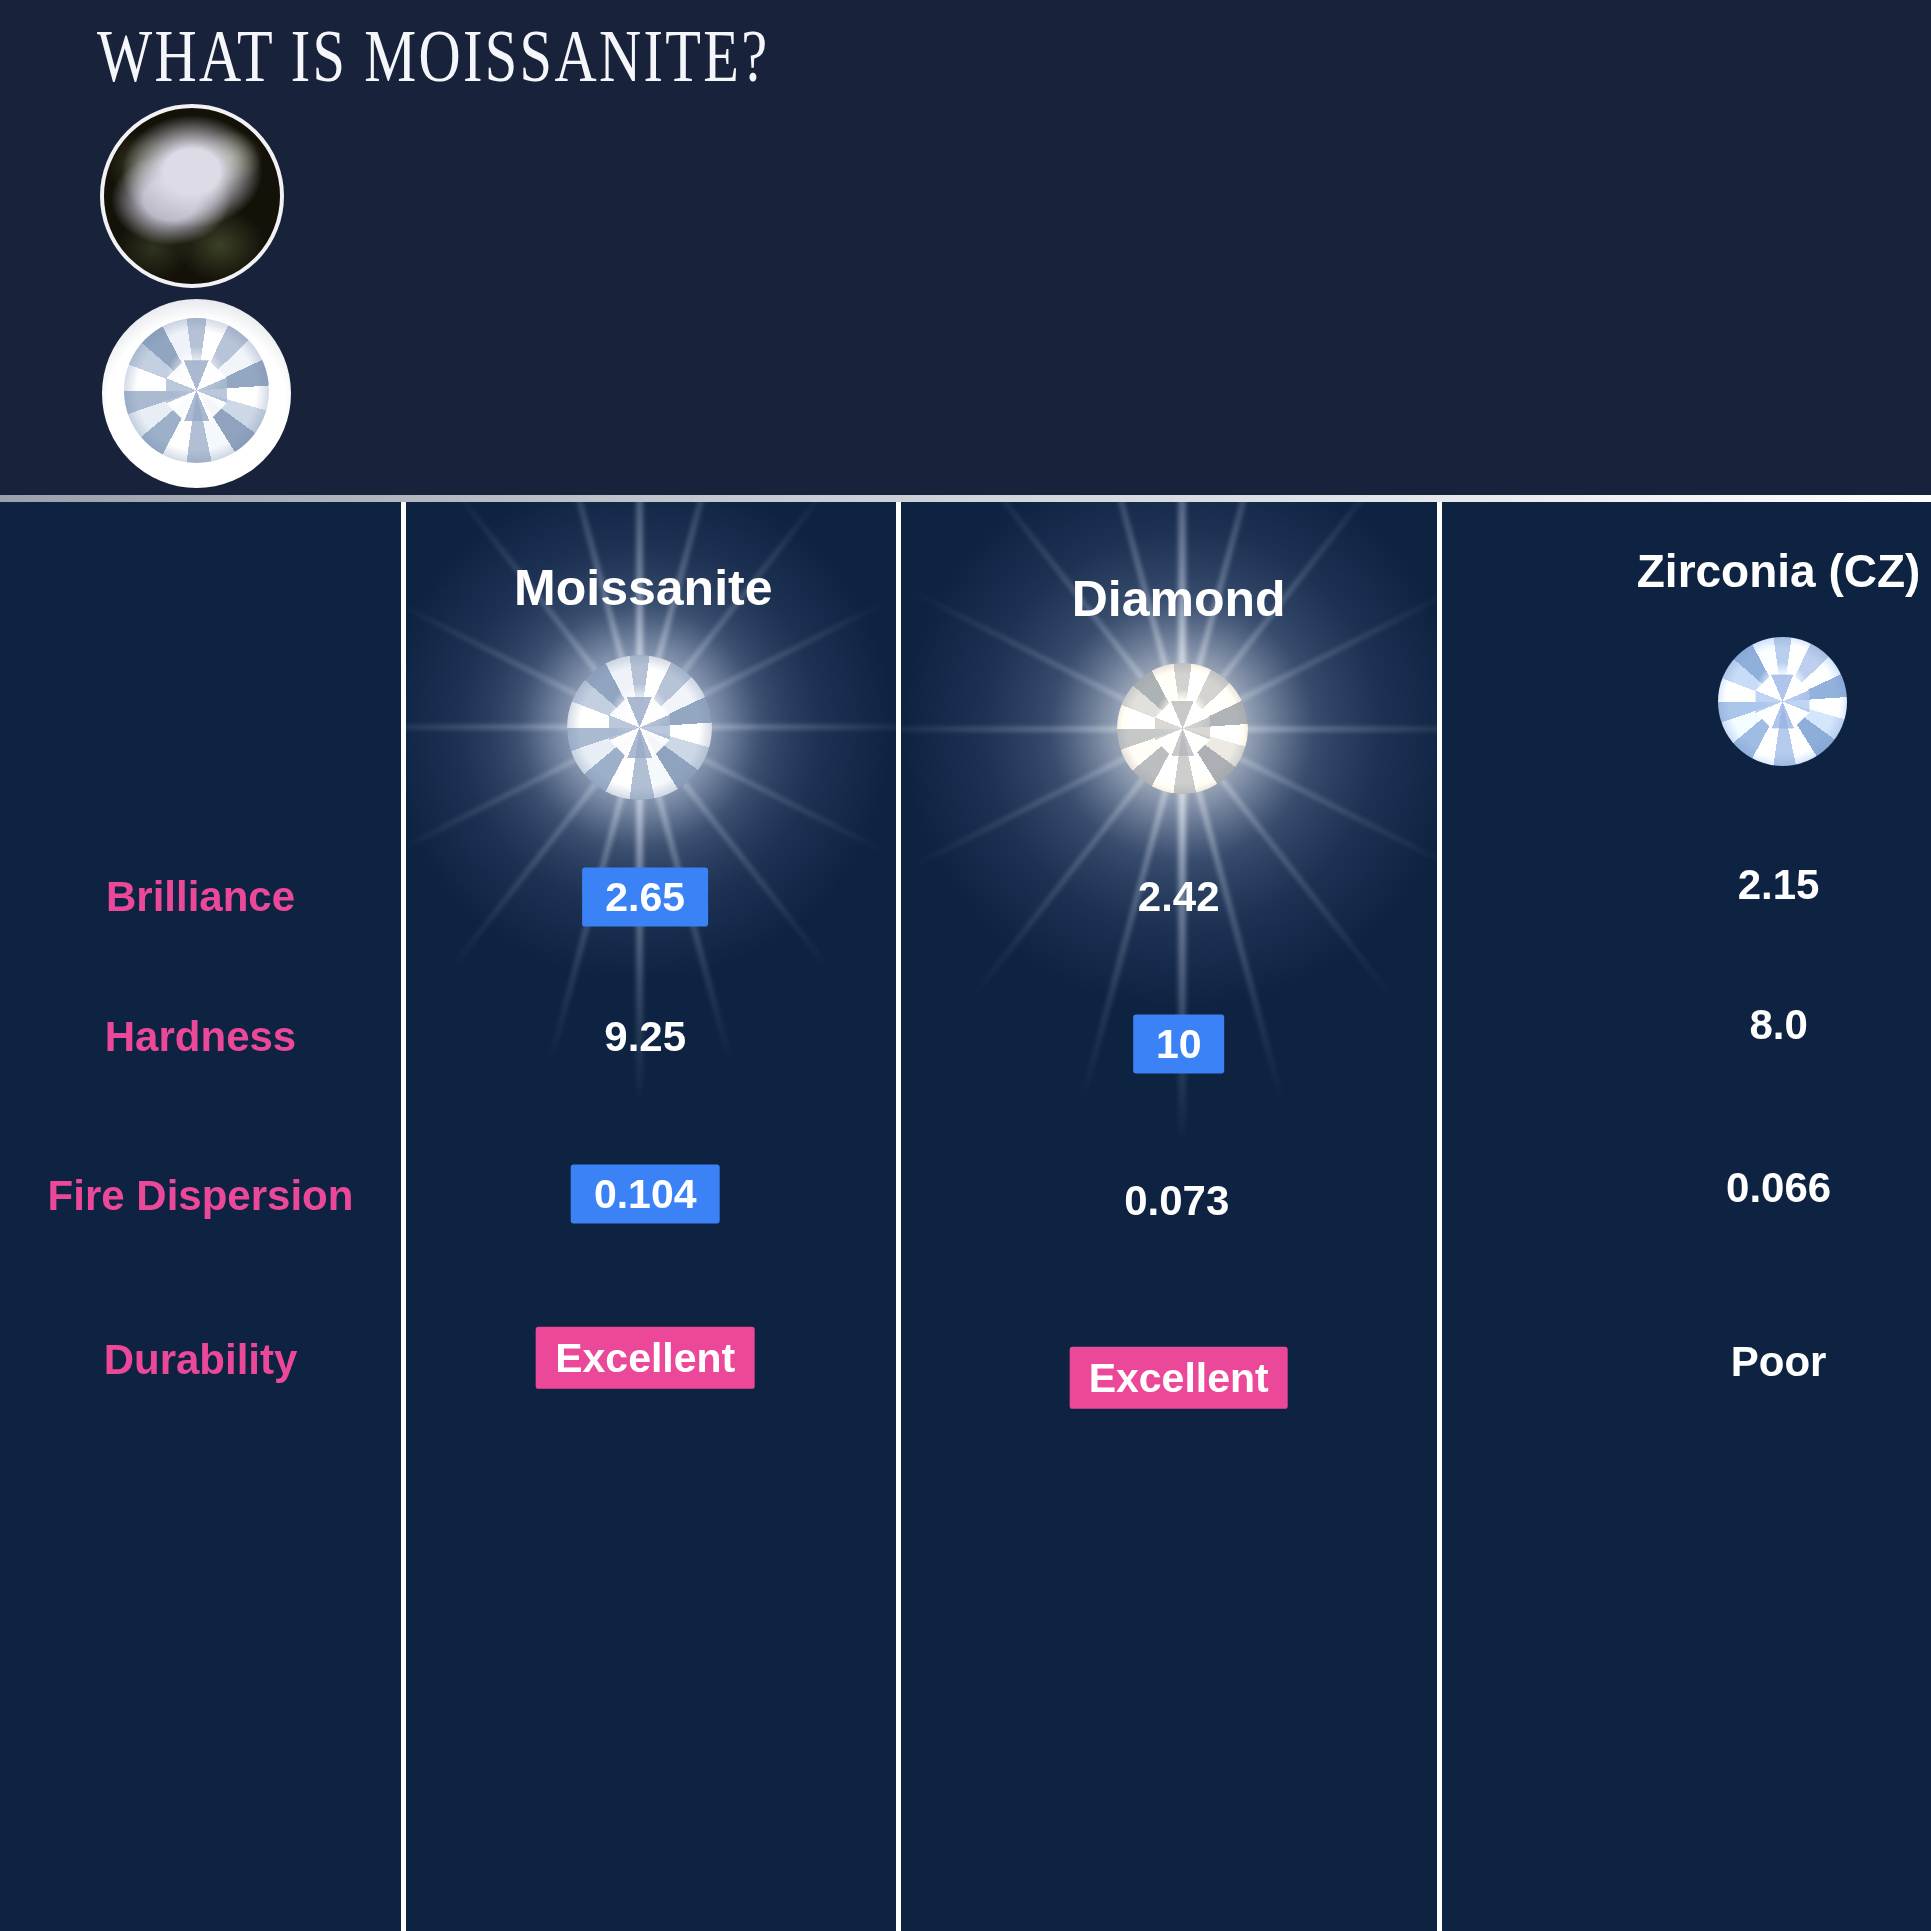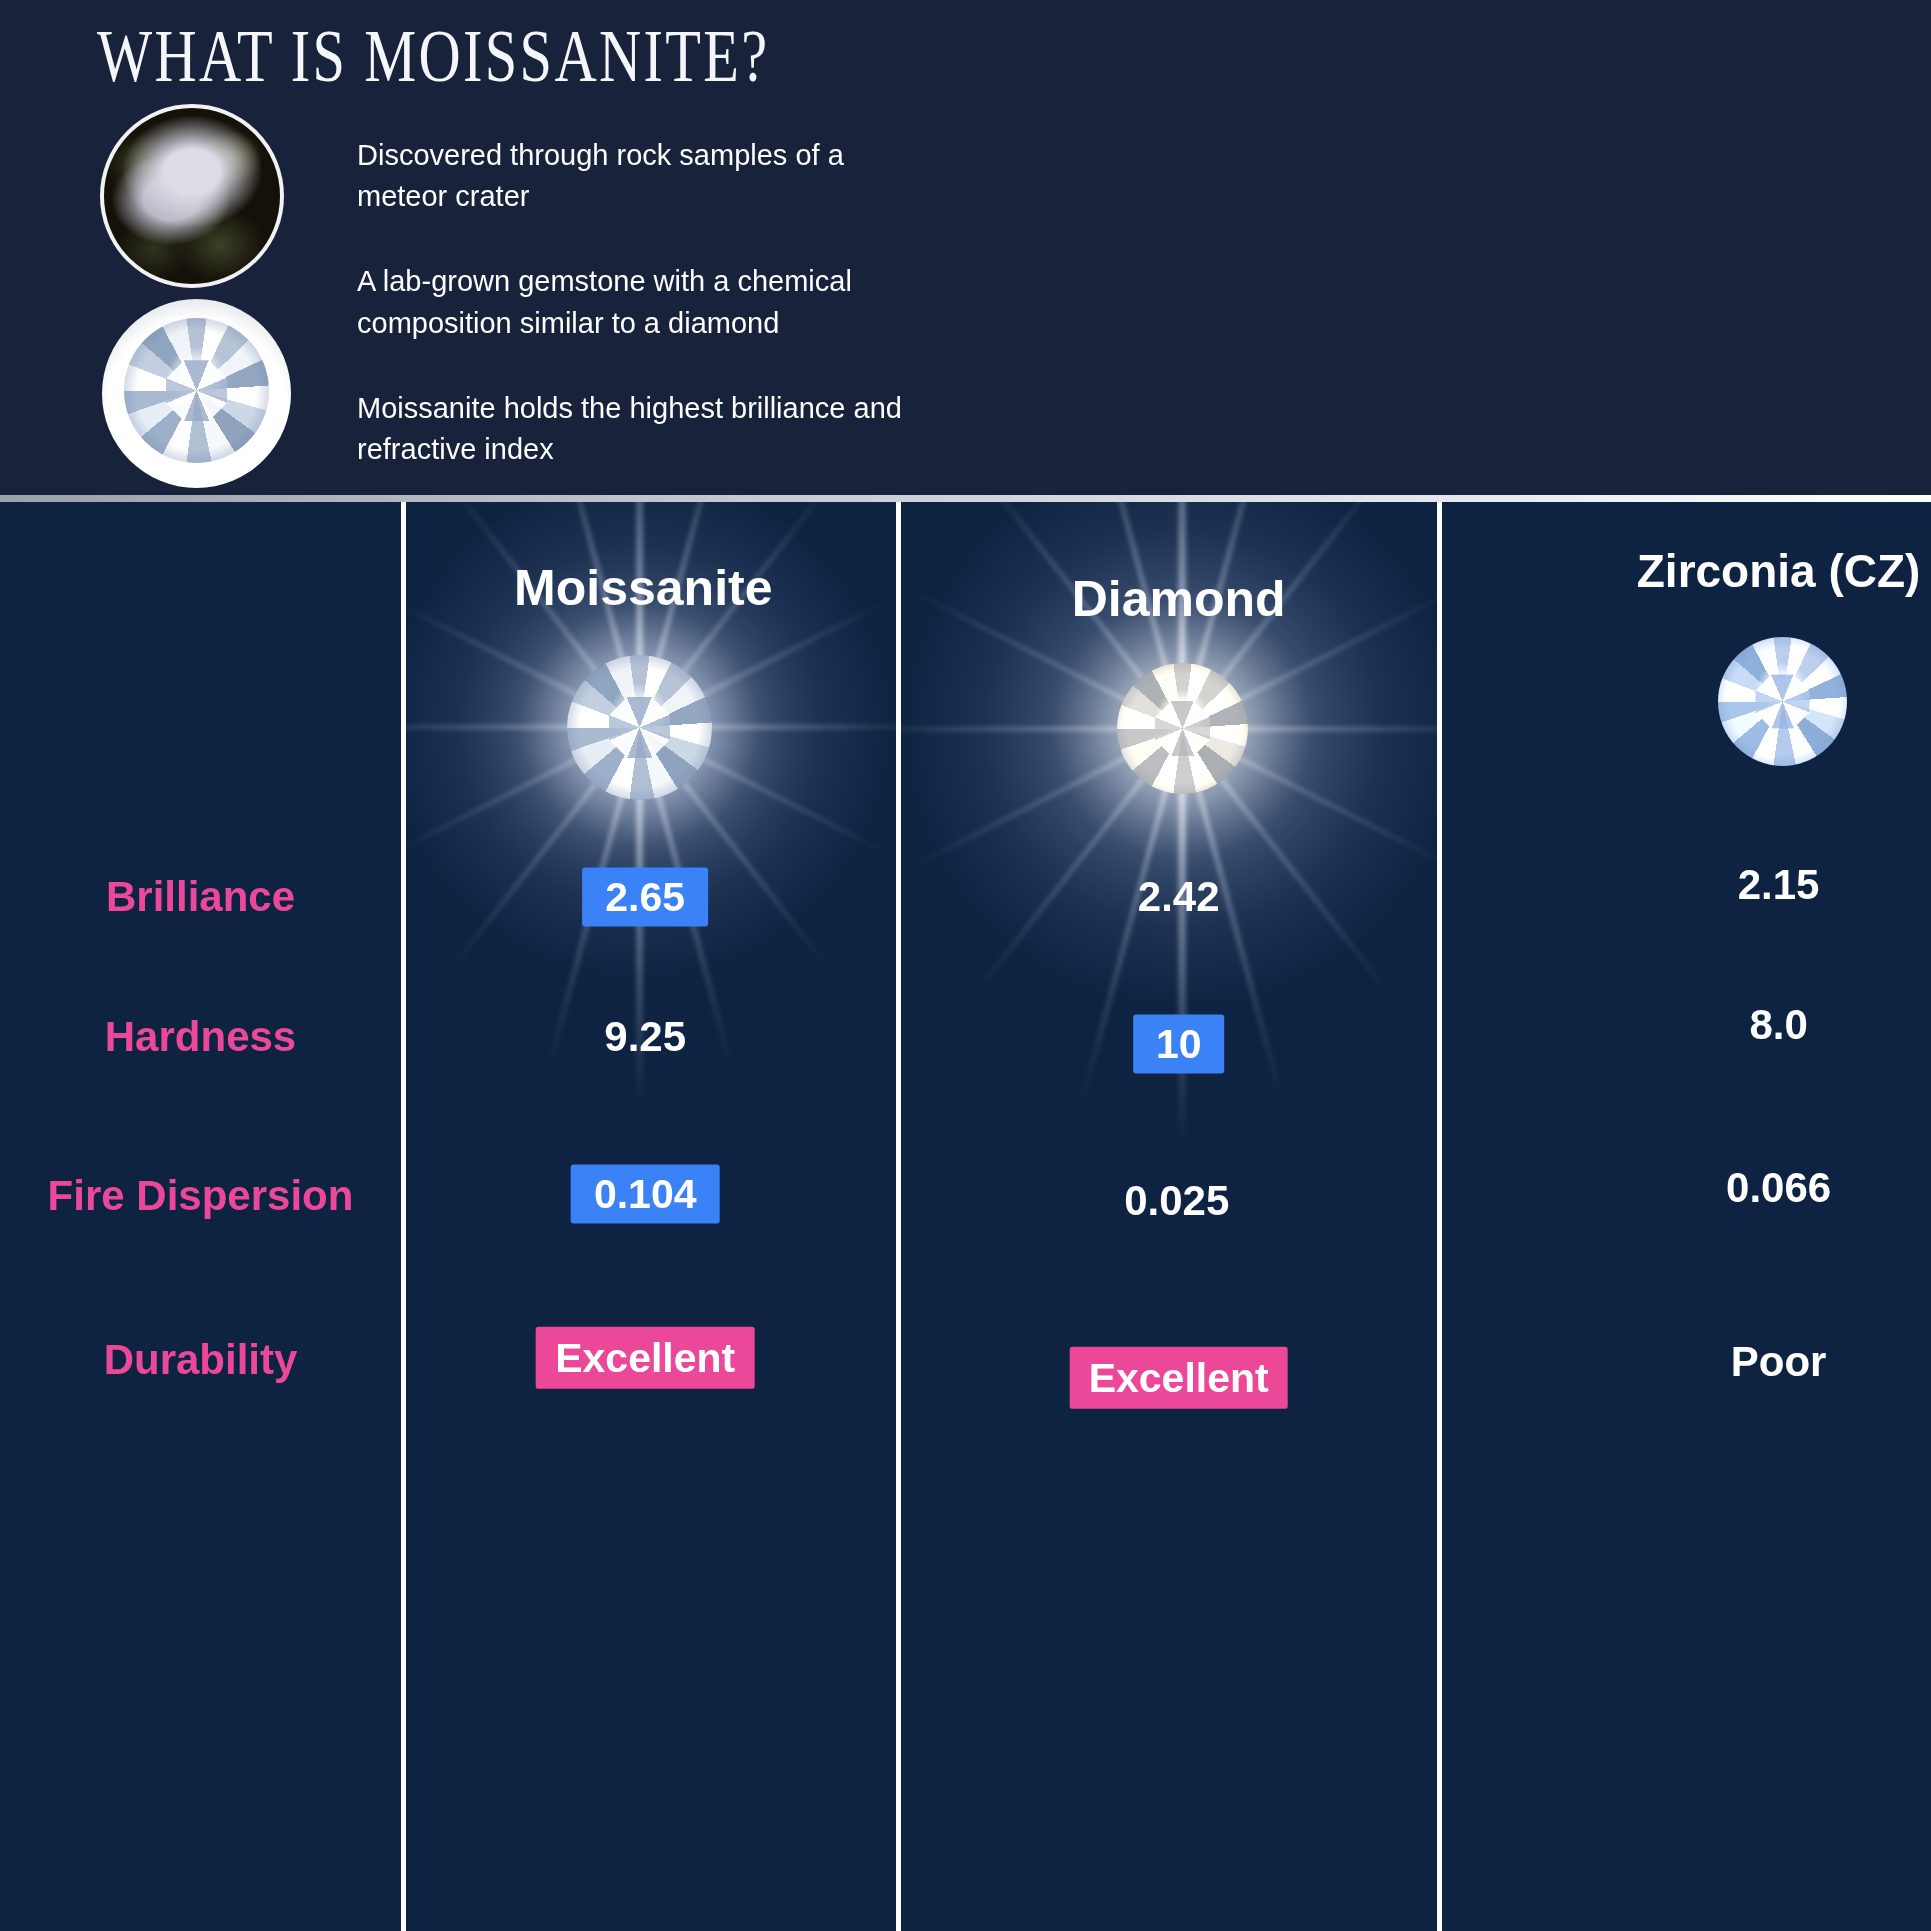--- a/index.html
+++ b/index.html
@@ -124,28 +124,20 @@
 <div class="page">
 
   <header class="top">
     <h1 class="page-title">WHAT IS MOISSANITE?</h1>
 
     <div class="circle rock"></div>
     <div class="circle gemdisc">
       <div class="gem" style="width:145px;height:145px;"></div>
     </div>
 
-    <div class="points">
-      <p>Discovered through rock samples of a
-meteor crater</p>
-      <p>A lab-grown gemstone with a chemical
-composition similar to a diamond</p>
-      <p>Moissanite holds the highest brilliance and
-refractive index</p>
-    </div>
   </header>
 
   <div class="hdivider"></div>
 
   <main>
 
     <div class="col col-labels">
       <div class="cell c1 rowlabel">Brilliance</div>
       <div class="cell c2 rowlabel">Hardness</div>
       <div class="cell c3 rowlabel">Fire Dispersion</div>
@@ -187,21 +179,21 @@
         <div class="ray r5"></div>
         <div class="ray r6"></div>
         <div class="ray r7"></div>
       </div>
       <h2 class="colhead">Diamond</h2>
       <div class="gem-pos">
           <div class="gem gem--diamond gem--glow"></div>
         </div>
       <div class="cell c1"><span class="plainval">2.42</span></div>
       <div class="cell c2"><span class="vbox">10</span></div>
-      <div class="cell c3"><span class="plainval">0.025</span></div>
+      <div class="cell c3"><span class="plainval">0.073</span></div>
       <div class="cell c4"><span class="vbox vbox--light">Excellent</span></div>
     </div>
 
     <div class="vline v3"></div>
 
     <div class="col col-zirconia">
       <h2 class="colhead">Zirconia (CZ)</h2>
       <div class="gem-pos">
           <div class="gem gem--zirconia"></div>
         </div>

